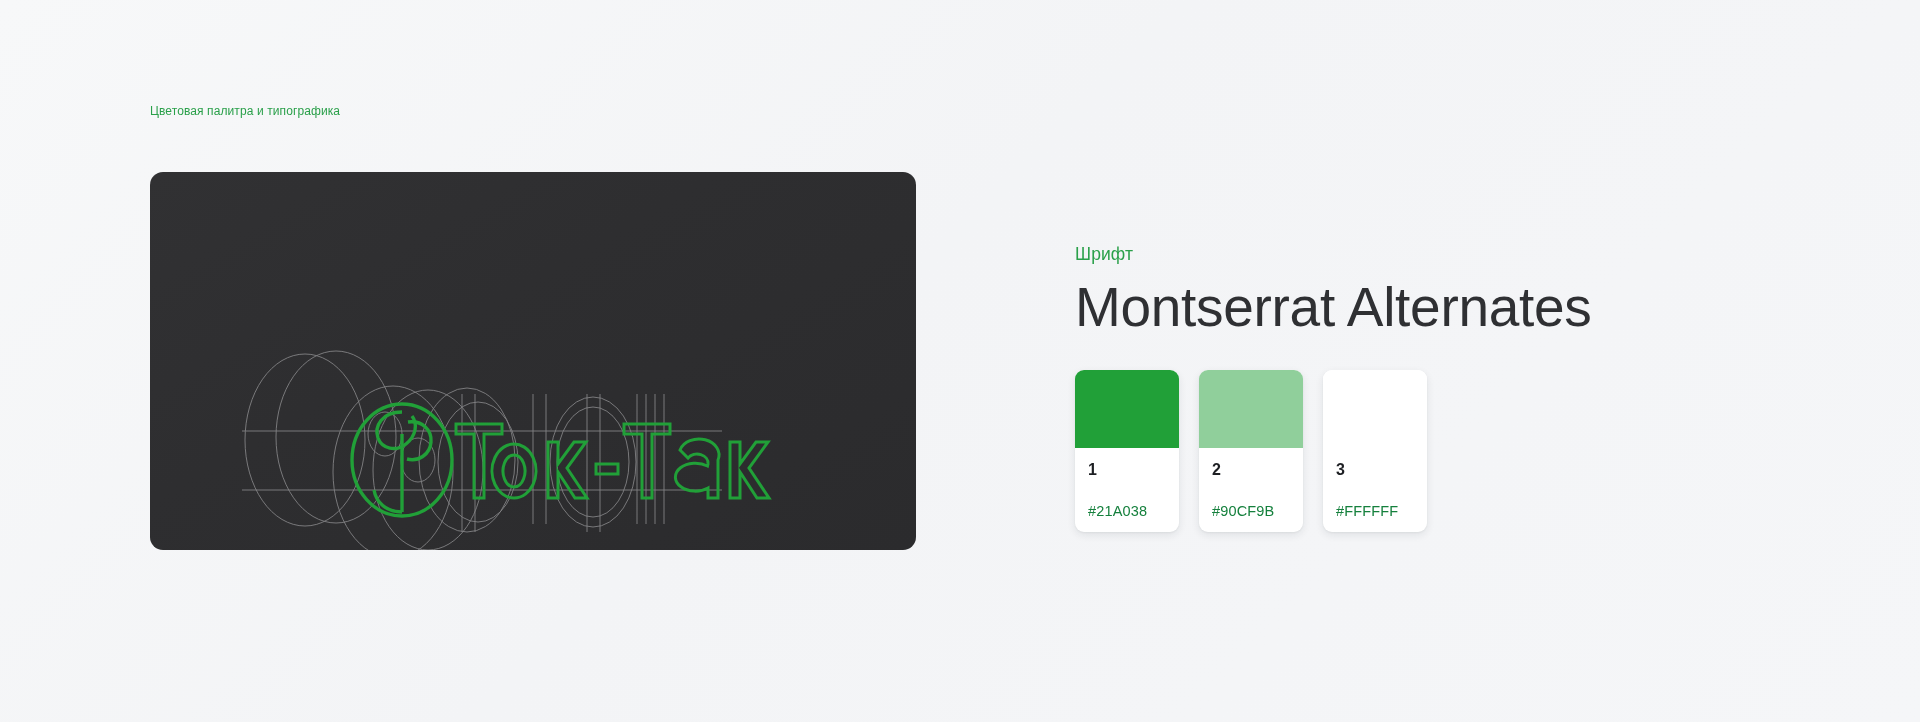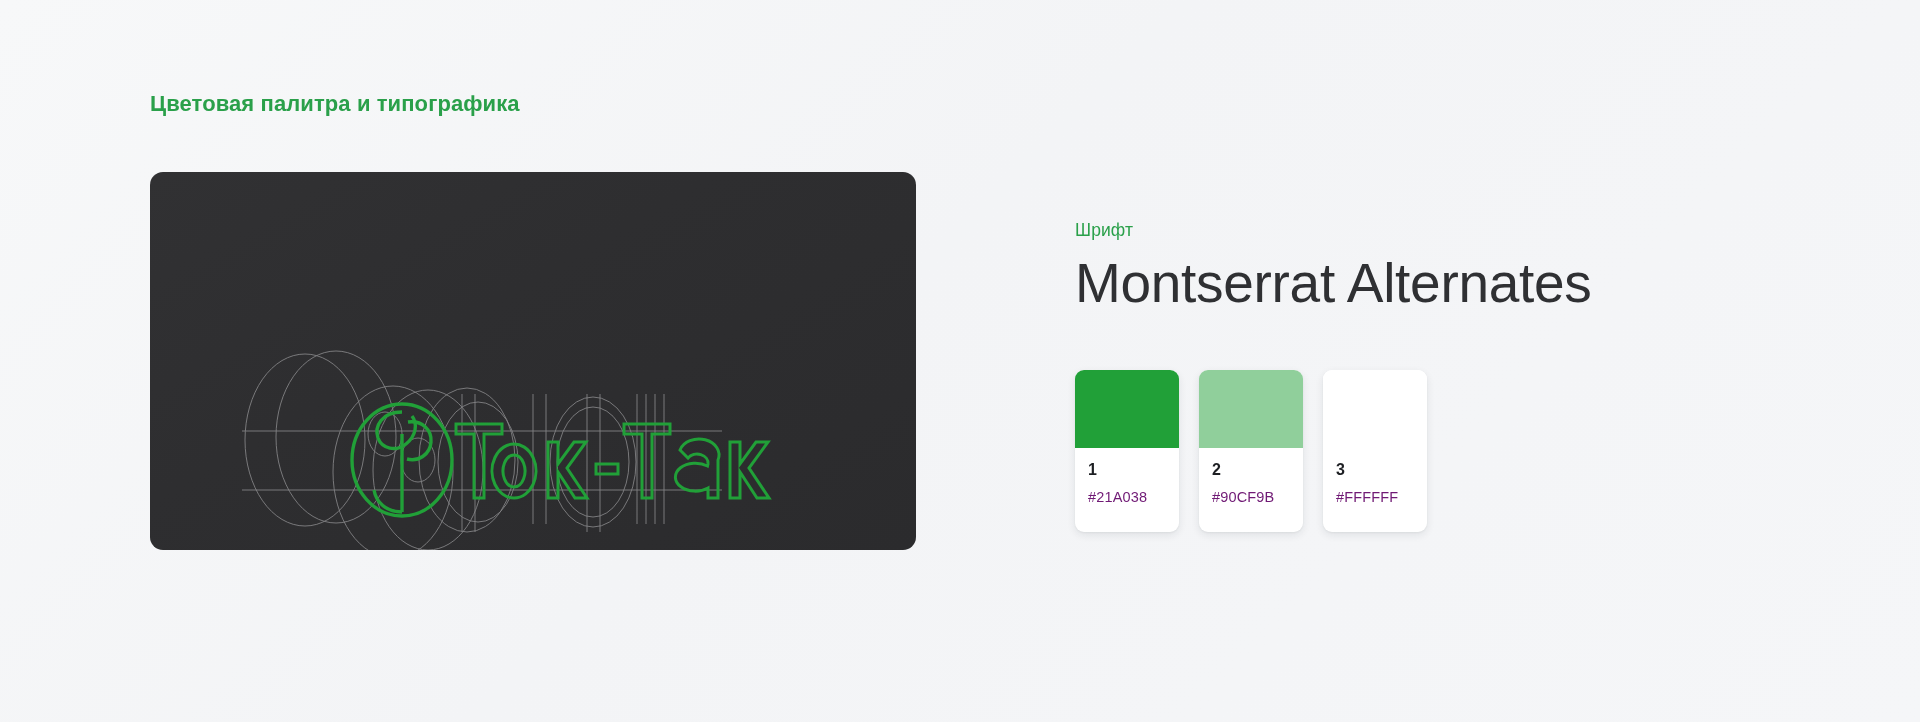--- a/index.html
+++ b/index.html
@@ -18,23 +18,23 @@
 
   .page {
     position: absolute;
     inset: 0;
   }
 
   
   .section-heading {
     position: absolute;
     left: 150px;
-    top: 91px;
-    font-size: 22px;
-    font-weight: 700;
+    top: 104px;
+    font-size: 12px;
+    font-weight: 400;
     color: #2aa04a;
     letter-spacing: 0.1px;
     white-space: nowrap;
   }
 
   
   .logo-panel {
     position: absolute;
     left: 150px;
     top: 172px;
@@ -55,21 +55,21 @@
     left: 0;
     top: 0;
     width: 100%;
     height: 100%;
   }
 
   
   .type-block {
     position: absolute;
     left: 1075px;
-    top: 220px;
+    top: 244px;
   }
 
   .type-label {
     font-size: 17.5px;
     font-weight: 400;
     color: #2aa04a;
     letter-spacing: 0.1px;
   }
 
   .type-name {
@@ -115,24 +115,24 @@
   }
 
   .swatch-index {
     font-size: 16px;
     font-weight: 700;
     color: #1d1f23;
     line-height: 1.2;
   }
 
   .swatch-hex {
-    margin-top: 10px;
+    margin-top: 24px;
     font-size: 14.5px;
     font-weight: 400;
-    color: #701a75;
+    color: #15803d;
     letter-spacing: 0.15px;
   }
 </style>
 </head>
 <body>
 
 <div class="page">
 
   <div class="section-heading">Цветовая палитра и типографика</div>
 

